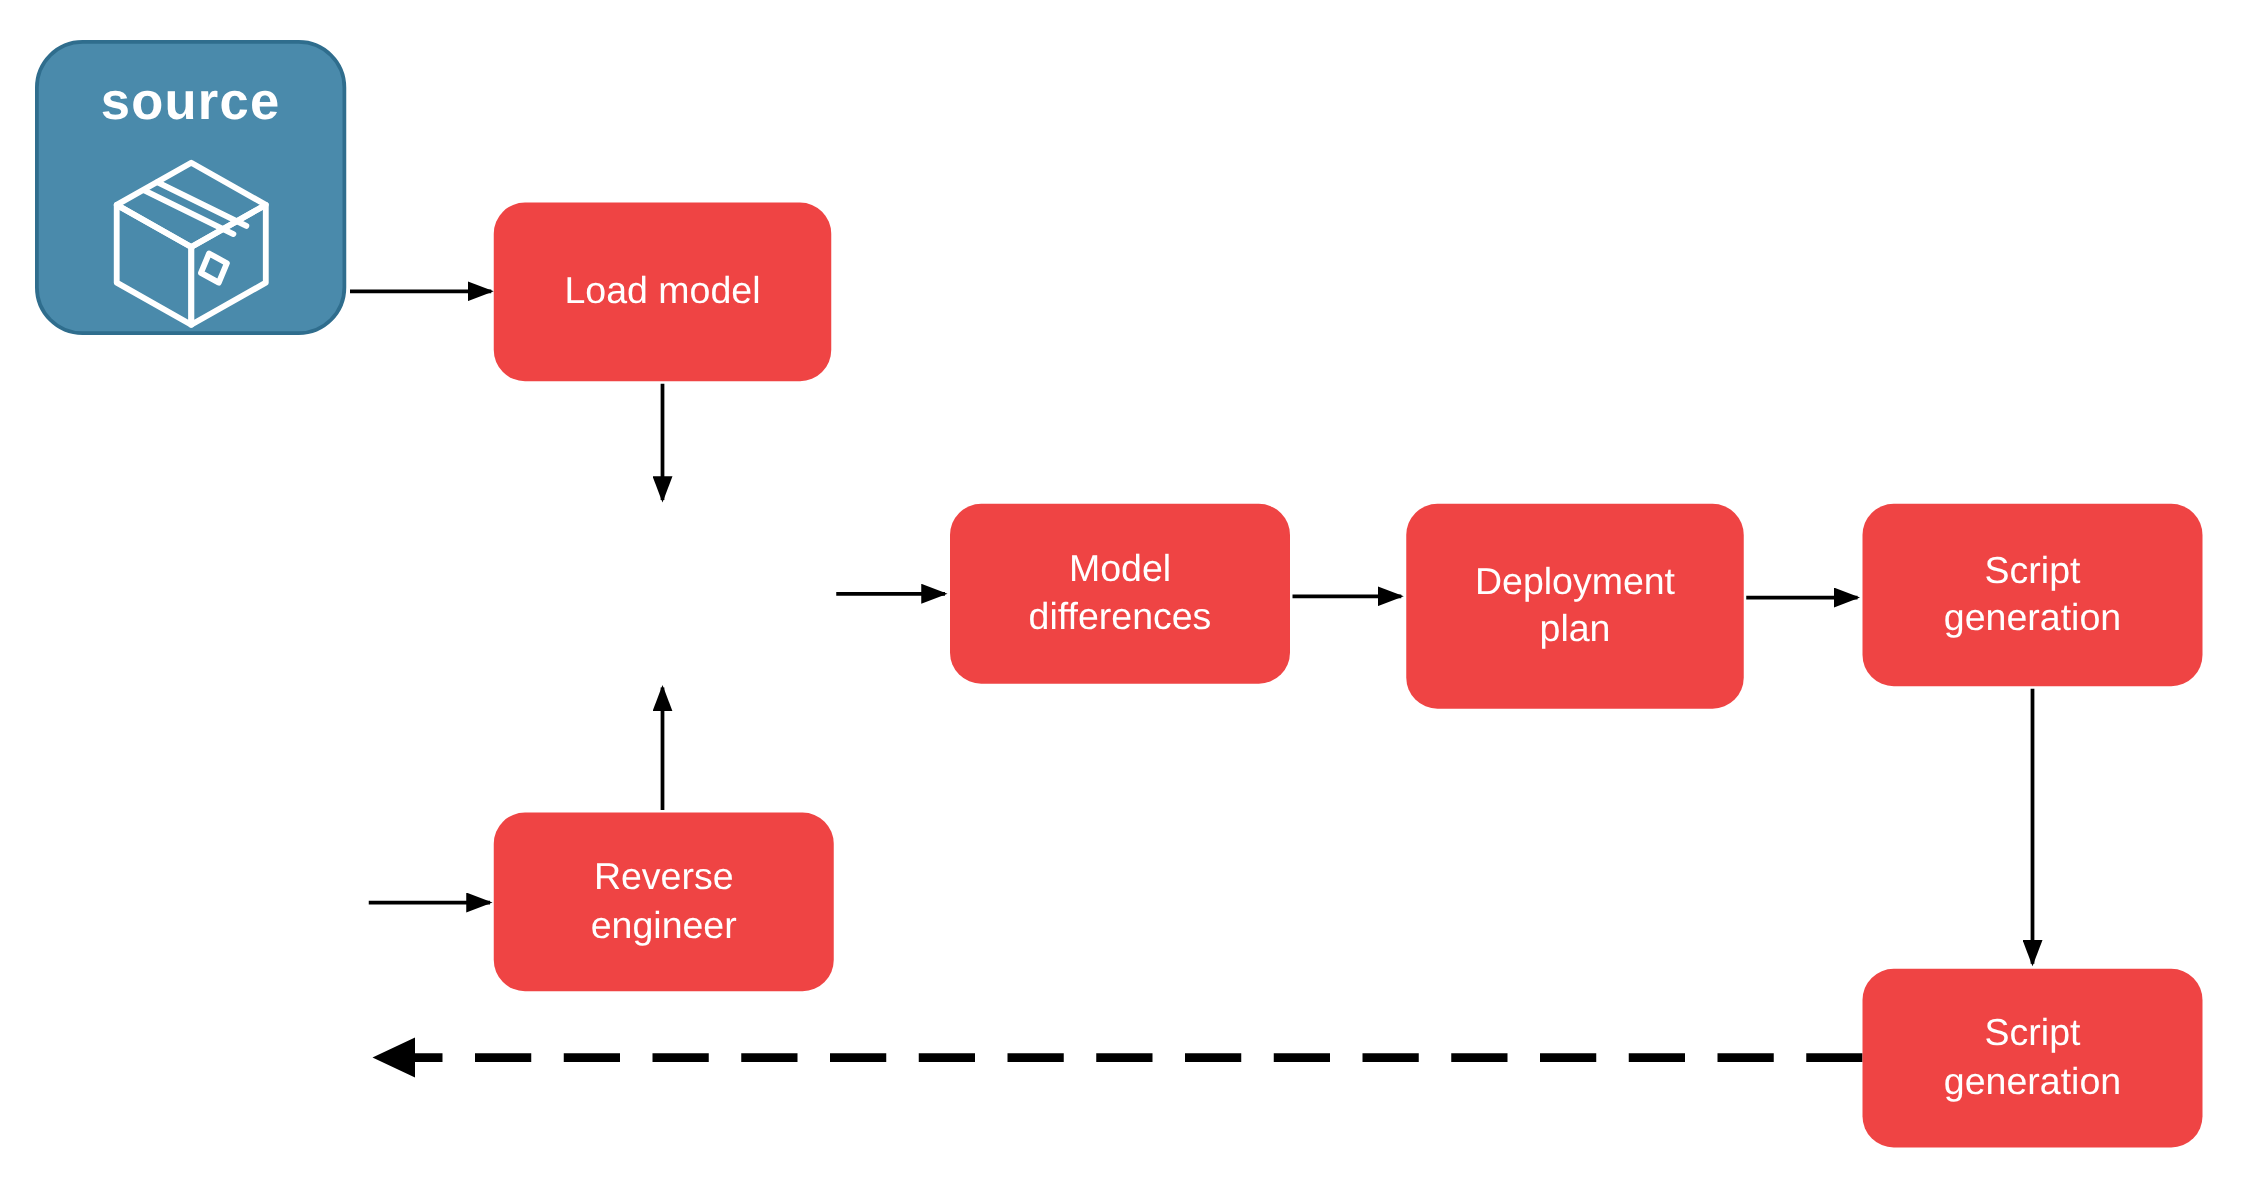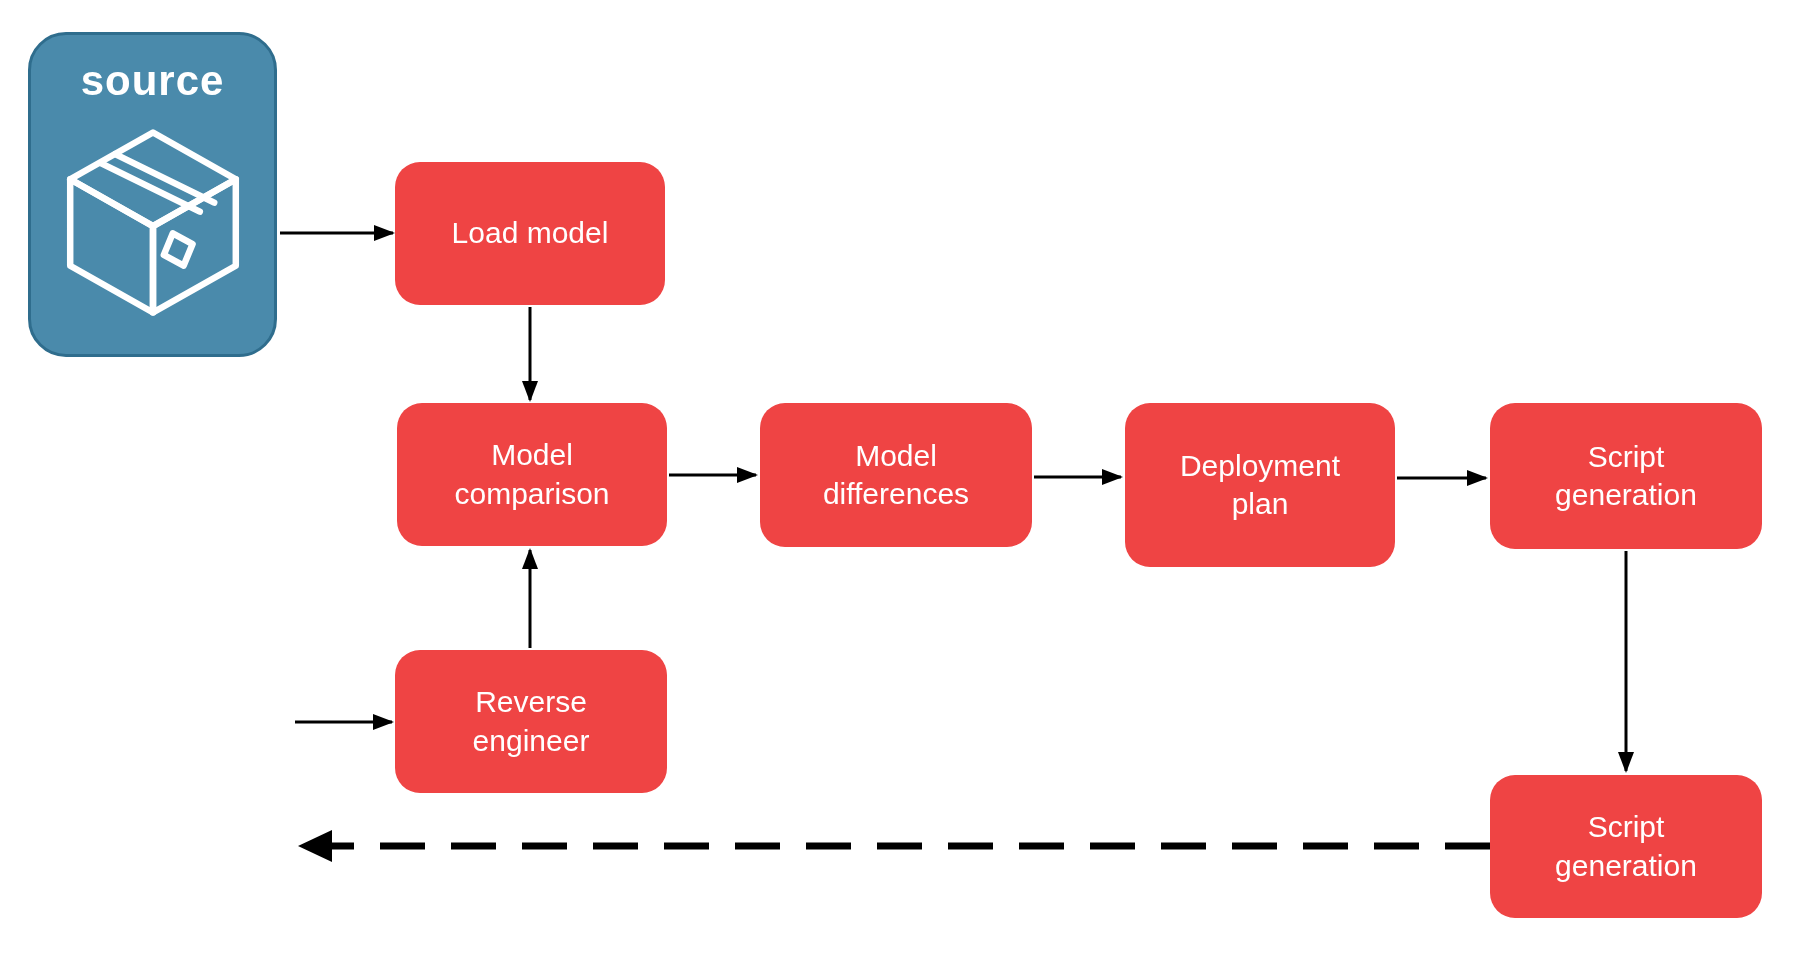--- a/index.html
+++ b/index.html
@@ -12,21 +12,21 @@
     position:absolute;background:#ef4444;border-radius:25px;color:#ffffff;
     display:flex;align-items:center;justify-content:center;text-align:center;
     font-size:30px;line-height:1.28;padding:0 30px;box-sizing:border-box;
   }
   .endpoint{
     position:absolute;background:#4A8AAB;border:3px solid #2F6D8D;border-radius:38px;
     display:flex;flex-direction:column;align-items:center;color:#ffffff;box-sizing:border-box;
   }
   .endpoint-label{font-weight:bold;font-size:42px;margin-top:22px;letter-spacing:1px;}
   .endpoint-icon{margin-top:20px;}
-  #source-node{left:28px;top:32px;width:249px;height:325px;}
+  #source-node{left:28px;top:32px;width:249px;height:236px;}
   #target-node{left:45px;top:603px;width:248px;height:329px;}
   #load-model{left:395px;top:162px;width:270px;height:143px;}
   #model-comparison{left:397px;top:403px;width:270px;height:143px;}
   #model-differences{left:760px;top:403px;width:272px;height:144px;}
   #deployment-plan{left:1125px;top:403px;width:270px;height:164px;text-align:center;}
   #script-generation{left:1490px;top:403px;width:272px;height:146px;}
   #reverse-engineer{left:395px;top:650px;width:272px;height:143px;}
   #script-execution{left:1490px;top:775px;width:272px;height:143px;}
   .edge{stroke:#000000;stroke-width:3;fill:none;}
   .edge-dashed{stroke:#000000;stroke-width:7;fill:none;stroke-dasharray:45 26;}
@@ -66,23 +66,20 @@
         <path d="M21 21 L76 48"></path>
         <path d="M61 60 L72 66 L67 78 L56 72 Z"></path>
       </g>
     </svg>
   </div>
 
 
   <div class="node" id="load-model">
     <span>Load model</span>
   </div>
-  <div class="node" id="model-comparison">
-    <span>Model comparison</span>
-  </div>
   <div class="node" id="model-differences">
     <span>Model differences</span>
   </div>
   <div class="node" id="deployment-plan">
     <span>Deployment plan</span>
   </div>
   <div class="node" id="script-generation">
     <span>Script generation</span>
   </div>
   <div class="node" id="reverse-engineer">

